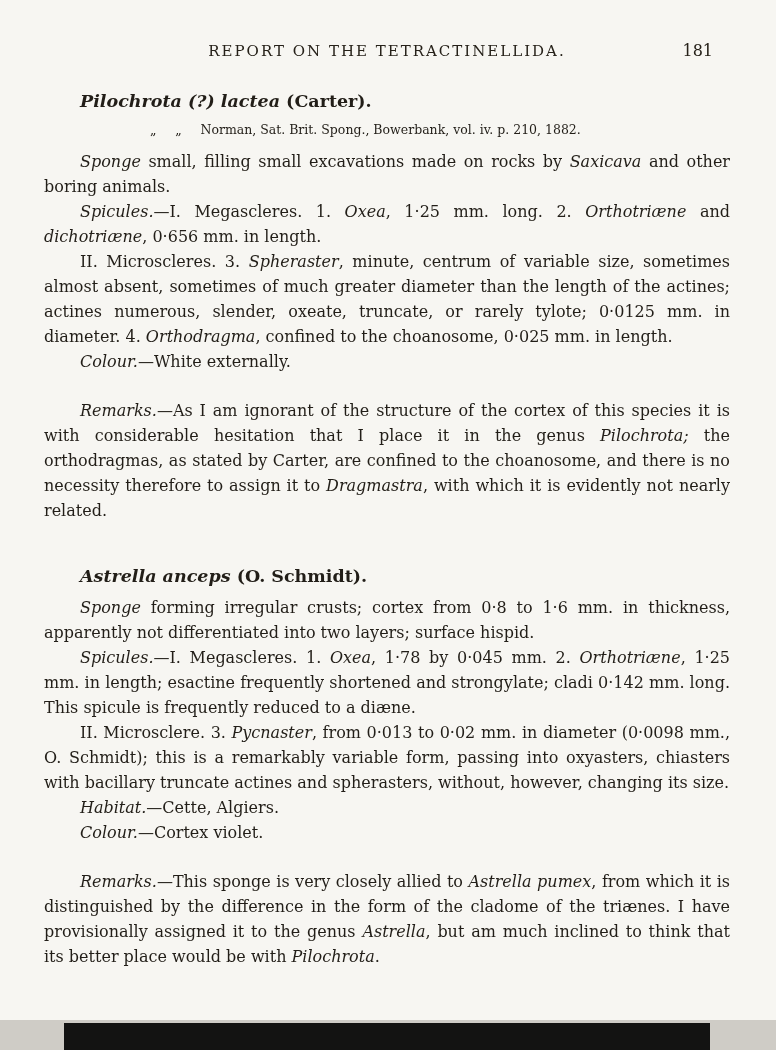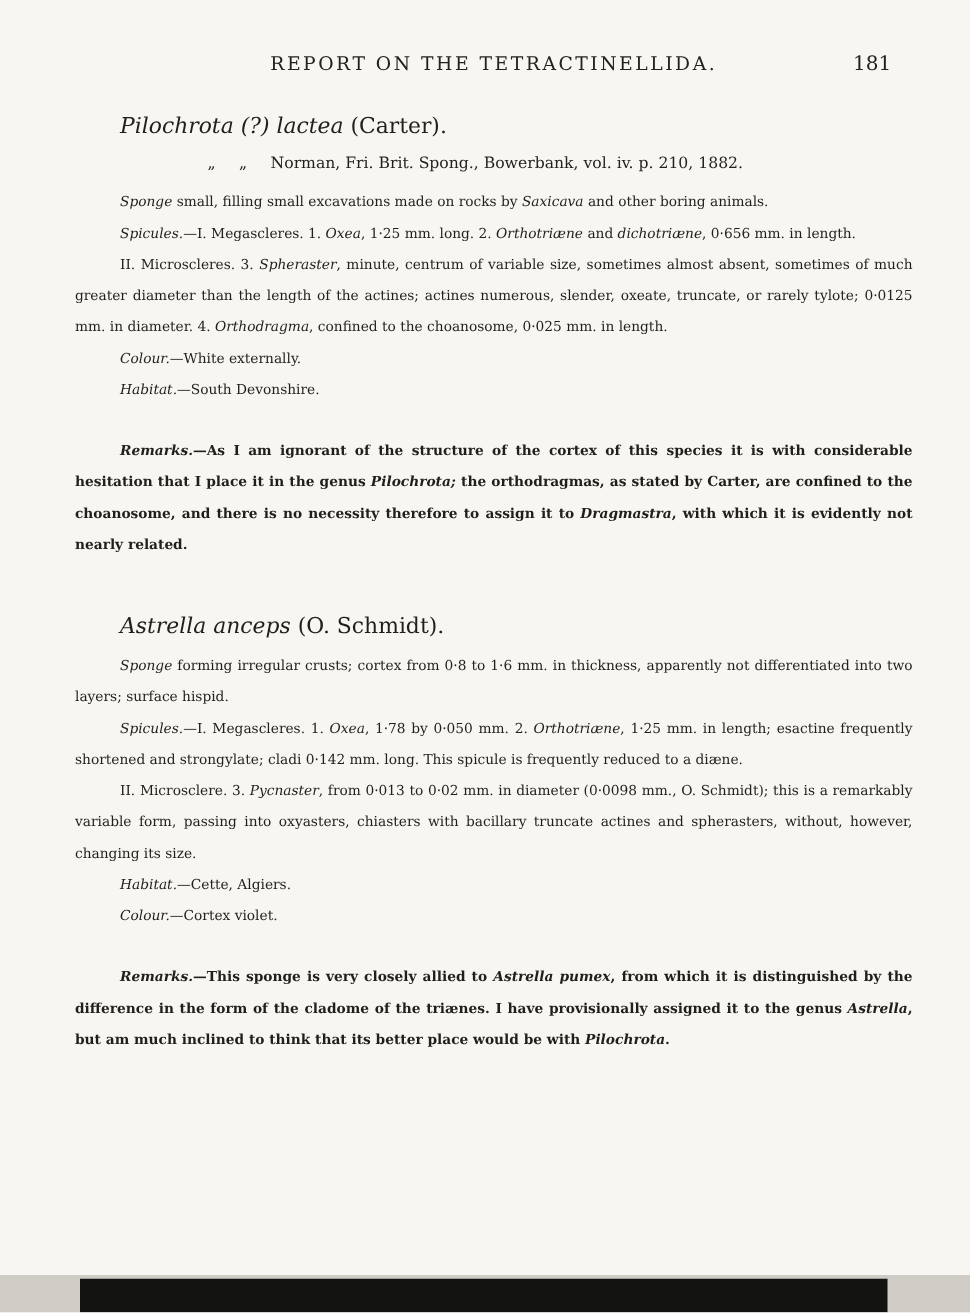--- a/index.html
+++ b/index.html
@@ -9,21 +9,21 @@
   }
   .page {
     position: relative;
     width: 776px;
     height: 1050px;
     margin: 0 auto;
     background: #f7f6f2;
     color: #221e18;
     font-family: "DejaVu Serif", "Liberation Serif", serif;
     box-sizing: border-box;
-    padding: 42px 46px 0 60px;
+    padding: 42px 46px 0 44px;
     overflow: hidden;
   }
   .it { font-style: italic; }
 
   
   .running-header {
     position: relative;
     text-align: center;
     font-size: 15px;
     letter-spacing: 2px;
@@ -33,44 +33,44 @@
   .page-number {
     position: absolute;
     right: 17px;
     top: 0;
     font-size: 16px;
     letter-spacing: 0;
   }
 
   
   .species-heading {
-    font-weight: normal;
+    font-weight: bold;
     font-size: 17.5px;
     line-height: 22px;
     margin: 30px 0 8px 36px;
   }
   .section-2 { margin-top: 42px; }
   .section-2 .species-heading { margin-top: 16px; }
 
   .synonymy {
     margin: 0 0 10px 96px;
     font-size: 12.5px;
     line-height: 19px;
   }
   .syn-line { margin: 0; }
   .syn-line.ditto { margin-left: 10px; }
 
   .body-para {
     margin: 0;
-    font-size: 11px;
+    font-size: 16px;
     line-height: 25px;
     text-align: justify;
     text-indent: 36px;
   }
-  .remarks { margin-top: 24px; font-weight: bold; }
+  .remarks { margin-top: 24px; }
 
   
   .scan-edge {
     position: absolute;
     left: 0;
     right: 0;
     bottom: 0;
     height: 30px;
     background: #cfccc6;
   }
@@ -89,34 +89,33 @@
 <div class="page">
 
   <div class="running-header">
     <span class="header-title">REPORT ON THE TETRACTINELLIDA.</span>
     <span class="page-number">181</span>
   </div>
 
   <section class="section-1">
     <h2 class="species-heading"><span class="it">Pilochrota (?) lactea</span><span> (Carter).</span></h2>
     <div class="synonymy">
-      <p class="syn-line ditto"><span>„  „  Norman, Fri. Brit. Spong., Bowerbank, vol. iv. p. 210, 1882.</span></p>
+      <p class="syn-line ditto"><span>„  „  Norman, Sat. Brit. Spong., Bowerbank, vol. iv. p. 210, 1882.</span></p>
     </div>
     <p class="body-para"><span class="it">Sponge</span><span> small, filling small excavations made on rocks by </span><span class="it">Saxicava</span><span> and other boring animals.</span></p>
     <p class="body-para"><span class="it">Spicules.</span><span>—I. Megascleres.  1. </span><span class="it">Oxea</span><span>, 1·25 mm. long.  2. </span><span class="it">Orthotriæne</span><span> and </span><span class="it">dichotriæne</span><span>, 0·656 mm. in length.</span></p>
     <p class="body-para"><span>II. Microscleres.  3. </span><span class="it">Spheraster</span><span>, minute, centrum of variable size, sometimes almost absent, sometimes of much greater diameter than the length of the actines; actines numerous, slender, oxeate, truncate, or rarely tylote; 0·0125 mm. in diameter.  4. </span><span class="it">Orthodragma</span><span>, confined to the choanosome, 0·025 mm. in length.</span></p>
     <p class="body-para"><span class="it">Colour.</span><span>—White externally.</span></p>
-    <p class="body-para"><span class="it">Habitat.</span><span>—South Devonshire.</span></p>
     <p class="body-para remarks"><span class="it">Remarks.</span><span>—As I am ignorant of the structure of the cortex of this species it is with considerable hesitation that I place it in the genus </span><span class="it">Pilochrota;</span><span> the orthodragmas, as stated by Carter, are confined to the choanosome, and there is no necessity therefore to assign it to </span><span class="it">Dragmastra</span><span>, with which it is evidently not nearly related.</span></p>
   </section>
 
   <section class="section-2">
     <h2 class="species-heading"><span class="it">Astrella anceps</span><span> (O. Schmidt).</span></h2>
     <p class="body-para"><span class="it">Sponge</span><span> forming irregular crusts; cortex from 0·8 to 1·6 mm. in thickness, apparently not differentiated into two layers; surface hispid.</span></p>
-    <p class="body-para"><span class="it">Spicules.</span><span>—I. Megascleres.  1. </span><span class="it">Oxea</span><span>, 1·78 by 0·050 mm.  2. </span><span class="it">Orthotriæne</span><span>, 1·25 mm. in length; esactine frequently shortened and strongylate; cladi 0·142 mm. long.  This spicule is frequently reduced to a diæne.</span></p>
+    <p class="body-para"><span class="it">Spicules.</span><span>—I. Megascleres.  1. </span><span class="it">Oxea</span><span>, 1·78 by 0·045 mm.  2. </span><span class="it">Orthotriæne</span><span>, 1·25 mm. in length; esactine frequently shortened and strongylate; cladi 0·142 mm. long.  This spicule is frequently reduced to a diæne.</span></p>
     <p class="body-para"><span>II. Microsclere.  3. </span><span class="it">Pycnaster</span><span>, from 0·013 to 0·02 mm. in diameter (0·0098 mm., O. Schmidt); this is a remarkably variable form, passing into oxyasters, chiasters with bacillary truncate actines and spherasters, without, however, changing its size.</span></p>
     <p class="body-para"><span class="it">Habitat.</span><span>—Cette, Algiers.</span></p>
     <p class="body-para"><span class="it">Colour.</span><span>—Cortex violet.</span></p>
     <p class="body-para remarks"><span class="it">Remarks.</span><span>—This sponge is very closely allied to </span><span class="it">Astrella pumex</span><span>, from which it is distinguished by the difference in the form of the cladome of the triænes.  I have provisionally assigned it to the genus </span><span class="it">Astrella</span><span>, but am much inclined to think that its better place would be with </span><span class="it">Pilochrota</span><span>.</span></p>
   </section>
 
   <div class="scan-edge"></div>
   <div class="scan-bar"></div>
 
 </div>

